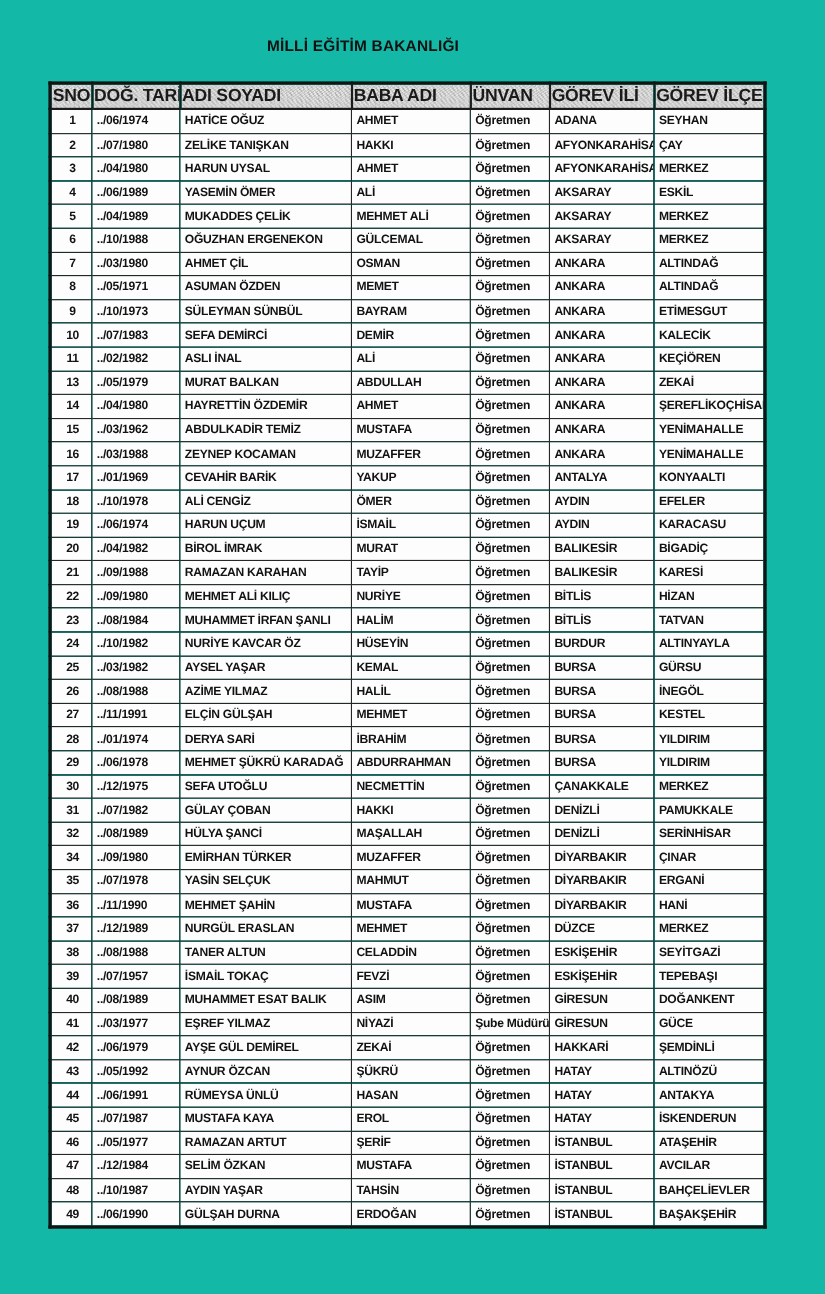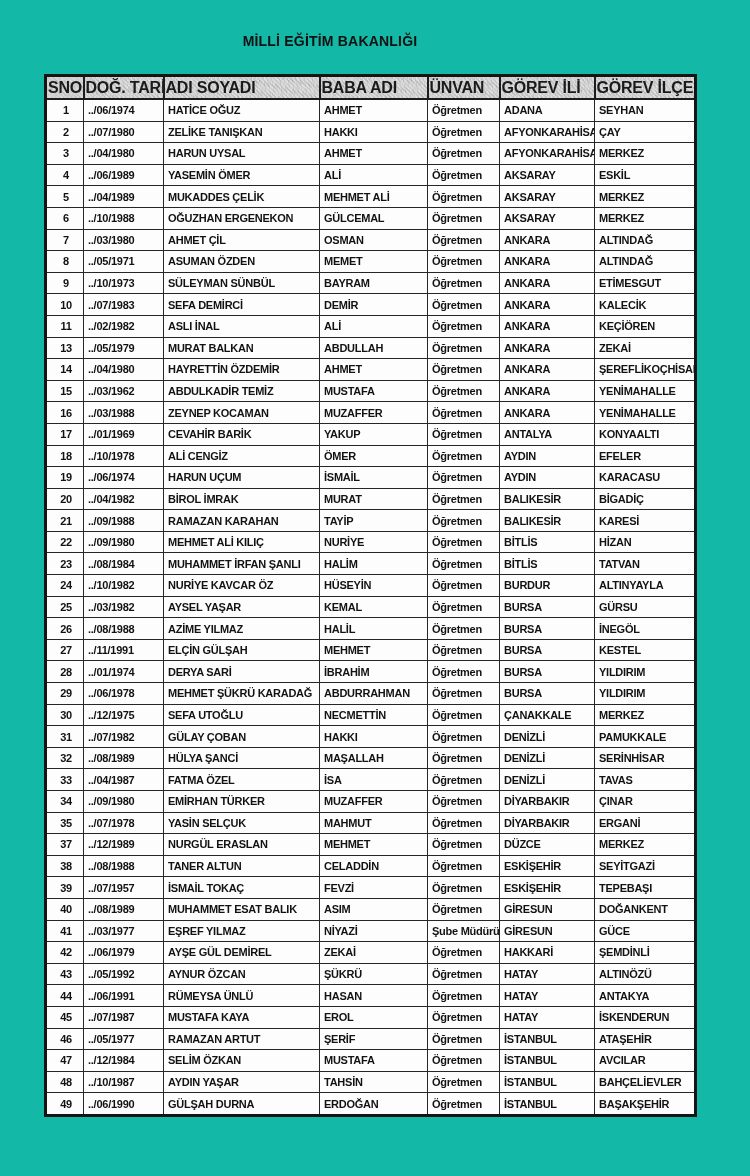--- a/index.html
+++ b/index.html
@@ -377,45 +377,45 @@
         <tr>
           <td class="col-sno">32</td>
           <td class="col-dob">../08/1989</td>
           <td class="col-name">HÜLYA ŞANCİ</td>
           <td class="col-father">MAŞALLAH</td>
           <td class="col-title">Öğretmen</td>
           <td class="col-province">DENİZLİ</td>
           <td class="col-district">SERİNHİSAR</td>
         </tr>
         <tr>
-          <td class="col-sno">33</td>
-          <td class="col-dob">../04/1987</td>
-          <td class="col-name">FATMA ÖZEL</td>
-          <td class="col-father">İSA</td>
-          <td class="col-title">Öğretmen</td>
-          <td class="col-province">DENİZLİ</td>
-          <td class="col-district">TAVAS</td>
-        </tr>
-        <tr>
           <td class="col-sno">34</td>
           <td class="col-dob">../09/1980</td>
           <td class="col-name">EMİRHAN TÜRKER</td>
           <td class="col-father">MUZAFFER</td>
           <td class="col-title">Öğretmen</td>
           <td class="col-province">DİYARBAKIR</td>
           <td class="col-district">ÇINAR</td>
         </tr>
         <tr>
           <td class="col-sno">35</td>
           <td class="col-dob">../07/1978</td>
           <td class="col-name">YASİN SELÇUK</td>
           <td class="col-father">MAHMUT</td>
           <td class="col-title">Öğretmen</td>
           <td class="col-province">DİYARBAKIR</td>
           <td class="col-district">ERGANİ</td>
+        </tr>
+        <tr>
+          <td class="col-sno">36</td>
+          <td class="col-dob">../11/1990</td>
+          <td class="col-name">MEHMET ŞAHİN</td>
+          <td class="col-father">MUSTAFA</td>
+          <td class="col-title">Öğretmen</td>
+          <td class="col-province">DİYARBAKIR</td>
+          <td class="col-district">HANİ</td>
         </tr>
         <tr>
           <td class="col-sno">37</td>
           <td class="col-dob">../12/1989</td>
           <td class="col-name">NURGÜL ERASLAN</td>
           <td class="col-father">MEHMET</td>
           <td class="col-title">Öğretmen</td>
           <td class="col-province">DÜZCE</td>
           <td class="col-district">MERKEZ</td>
         </tr>

